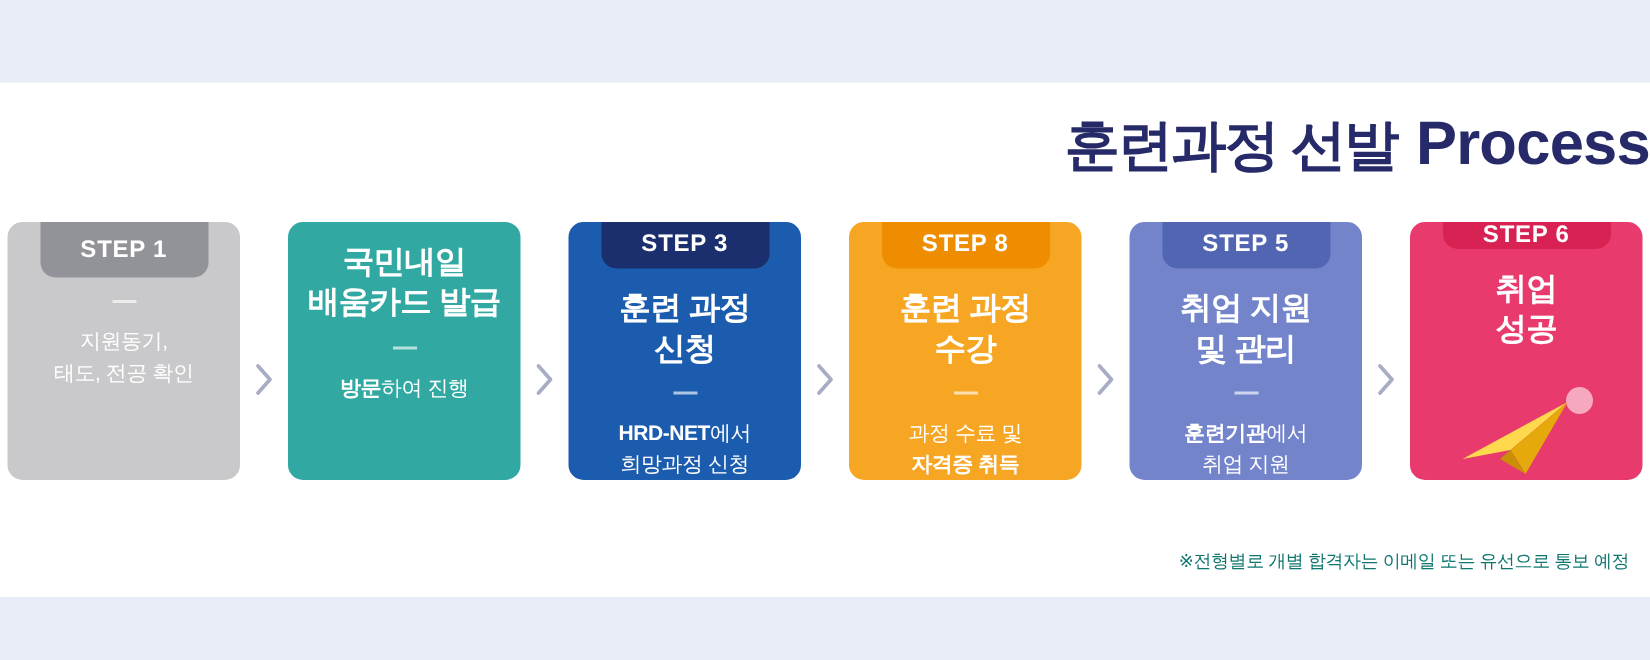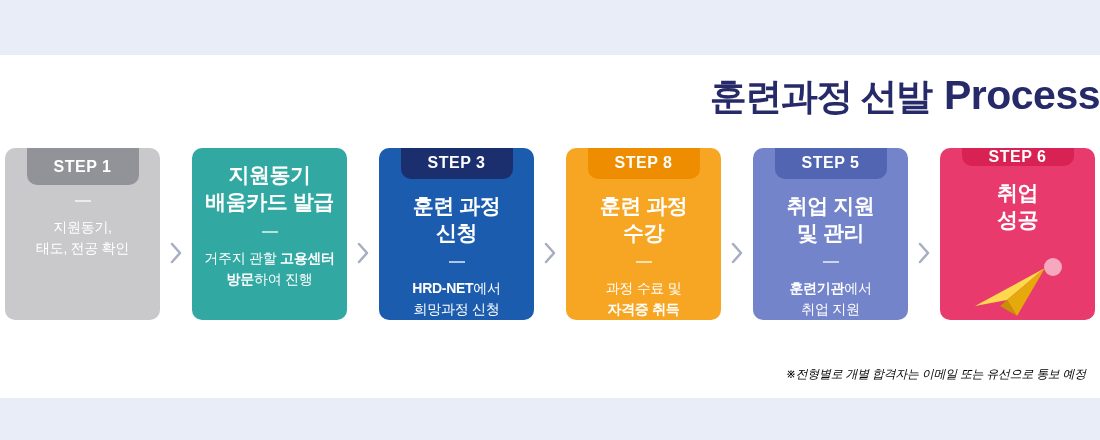--- a/index.html
+++ b/index.html
@@ -22,21 +22,21 @@
     width:112px;height:37px;border-radius:0 0 10px 10px;
     background:var(--badge,#999);display:flex;align-items:center;justify-content:center;
     font-size:16px;font-weight:700;letter-spacing:.5px;
   }
   .card-title{margin-top:13px;font-size:21px;font-weight:700;line-height:1.3;letter-spacing:-0.5px;}
   .divider{width:16px;height:2px;background:rgba(255,255,255,.65);margin:15px auto 15px;}
   .card-desc{font-size:14px;line-height:1.5;font-weight:400;letter-spacing:-0.3px;}
   .card-desc b{font-weight:700;}
   .chev{flex:0 0 32px;width:32px;height:210px;display:flex;align-items:center;justify-content:center;}
   .plane-wrap{margin-top:22px;}
-  .footnote{position:absolute;top:366px;right:14px;font-size:12px;color:#000000;letter-spacing:-0.3px;font-style:italic;}
+  .footnote{position:absolute;top:366px;right:14px;font-size:12px;color:#0f766e;letter-spacing:-0.3px;}
 </style>
 </head>
 <body>
 
 <div class="white-band"></div>
 
 <div class="main-title">
   <span class="t-ko">훈련과정 선발</span>
   <span class="t-en">Process</span>
 </div>
@@ -53,26 +53,25 @@
   </div>
 
   <div class="chev">
     <svg width="14" height="24" viewBox="0 0 14 24">
         <polyline class="chev-line" points="3,3 11,12 3,21" fill="none" stroke="#a7adc2" stroke-width="2.5" stroke-linecap="round" stroke-linejoin="round"></polyline>
       </svg>
   </div>
 
   <div class="card" style="--card: #31a8a2; --badge: #1e8e89;">
     <div class="card-title">
-      <span>지원동기</span><br>
+      <span>국민내일</span><br>
       <span>배움카드 발급</span>
     </div>
     <div class="divider"></div>
     <div class="card-desc">
-      <div><span>거주지 관할 </span><b>고용센터</b><span></span></div>
       <div><span></span><b>방문</b><span>하여 진행</span></div>
     </div>
   </div>
 
   <div class="chev">
     <svg width="14" height="24" viewBox="0 0 14 24">
         <polyline class="chev-line" points="3,3 11,12 3,21" fill="none" stroke="#a7adc2" stroke-width="2.5" stroke-linecap="round" stroke-linejoin="round"></polyline>
       </svg>
   </div>
 

